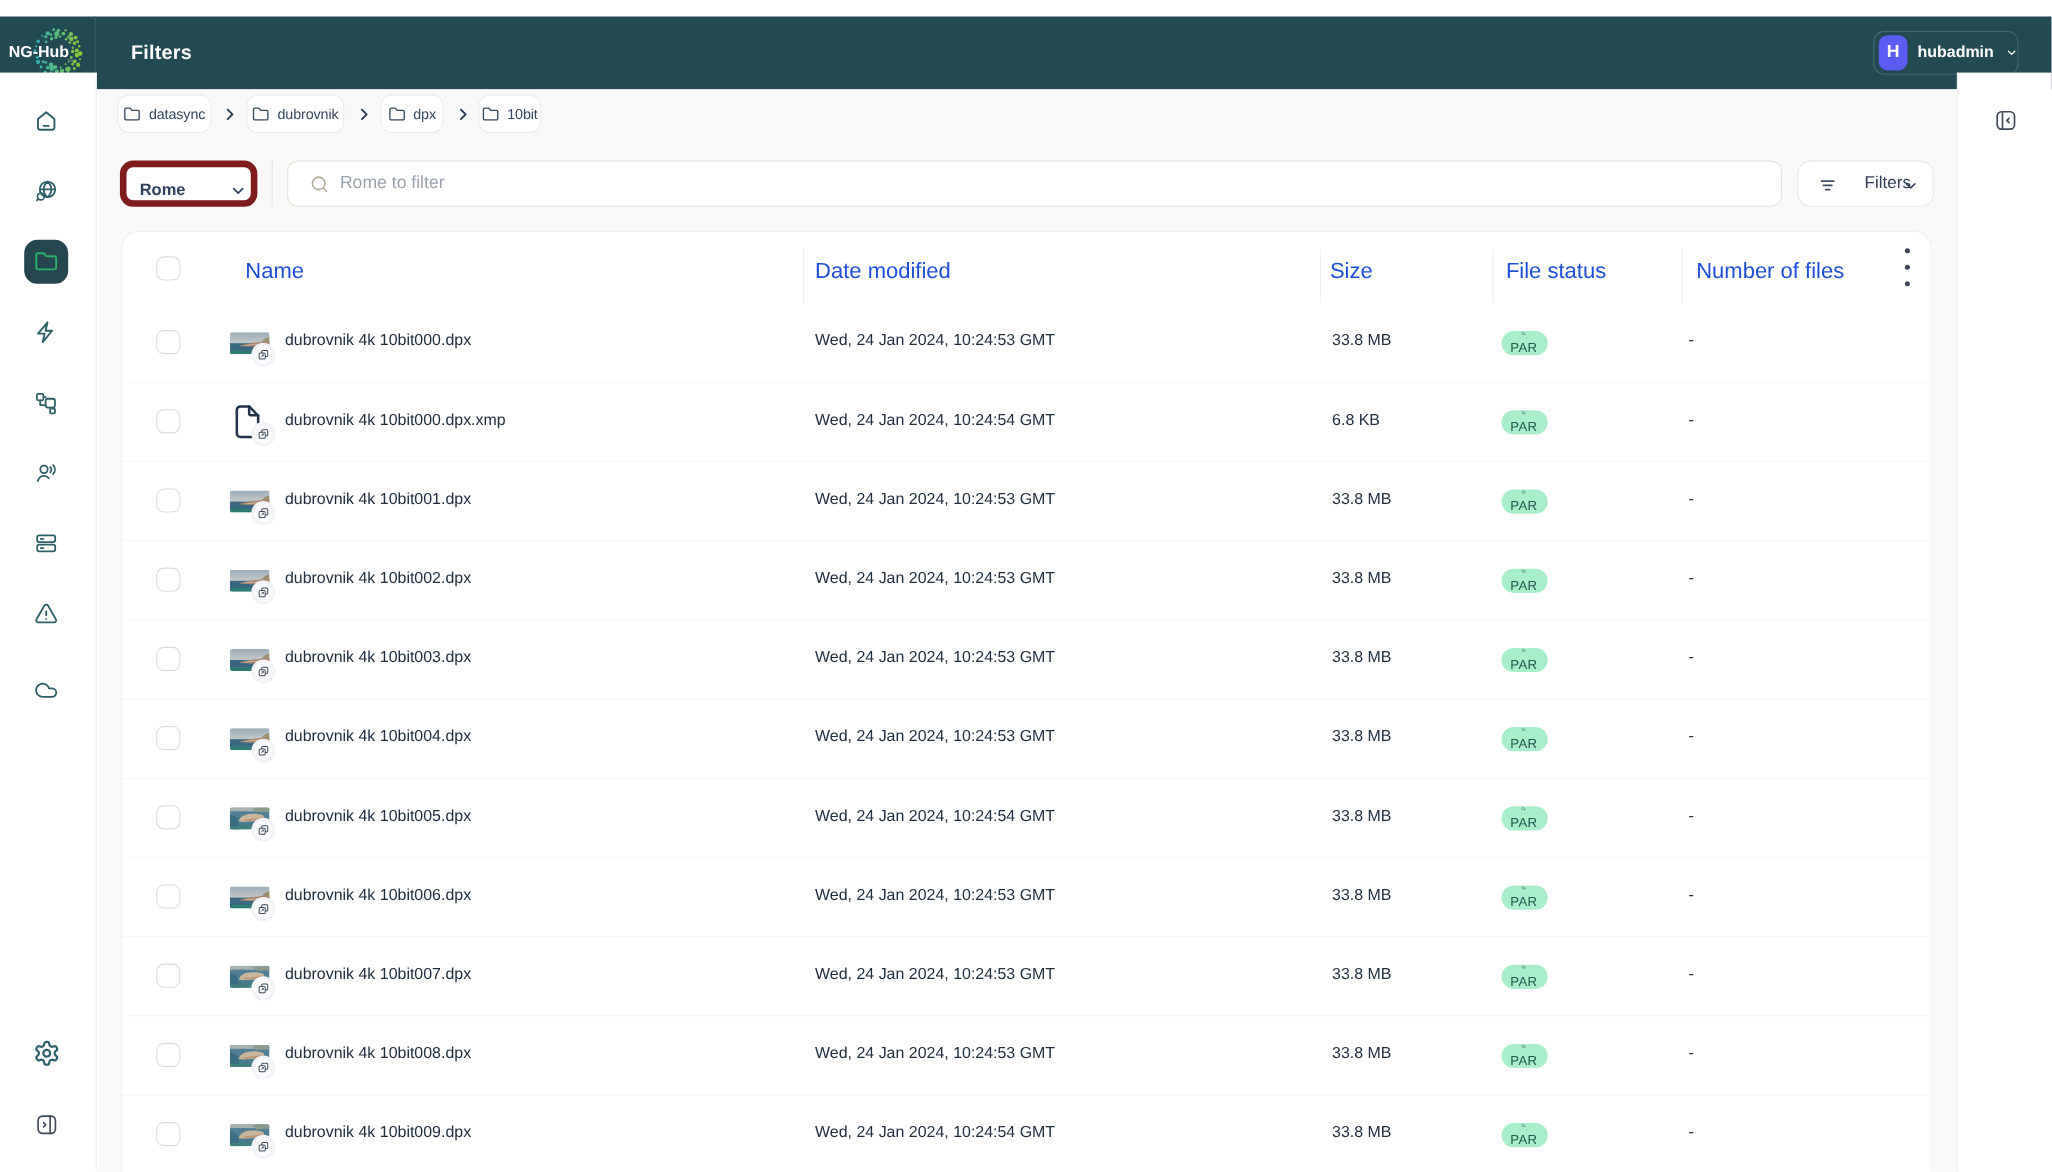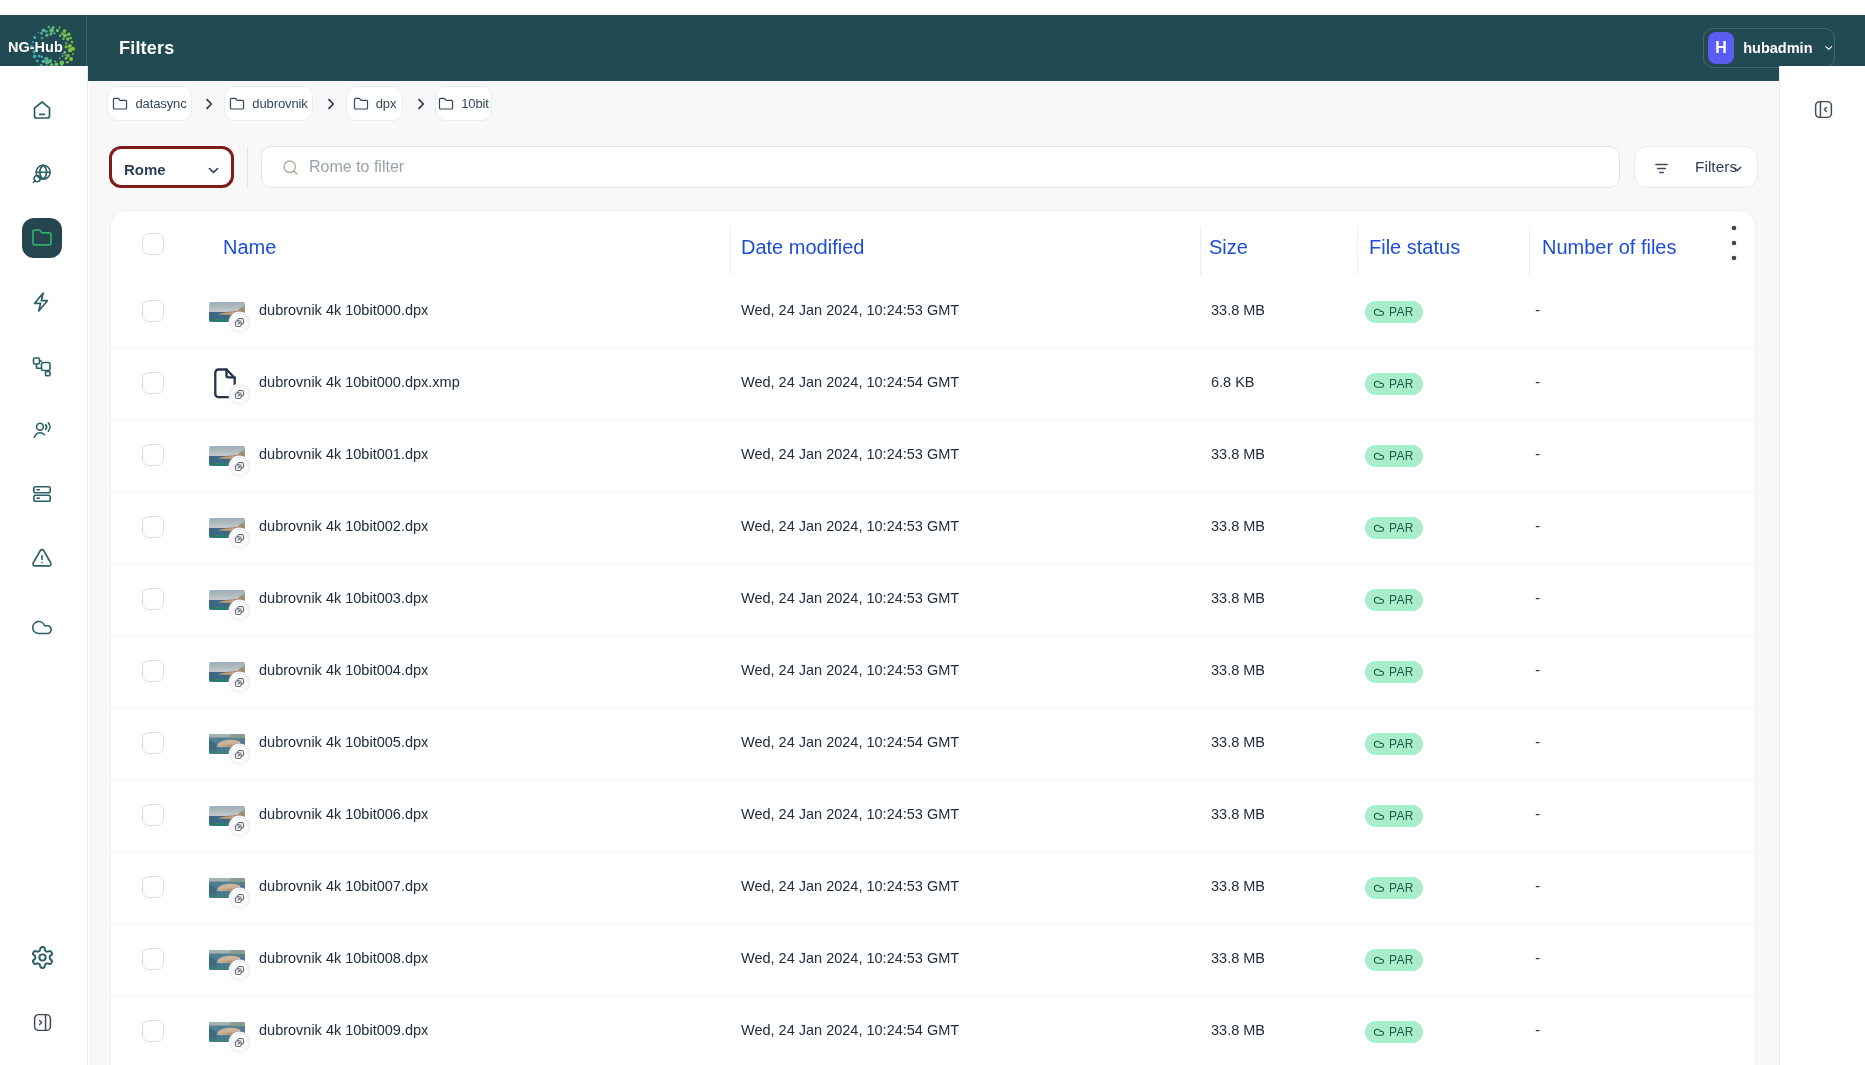--- a/index.html
+++ b/index.html
@@ -10,37 +10,37 @@
 .userchip{position:absolute;left:1703px;top:13px;width:132px;height:40px;border:1px solid #41686e;border-radius:10px;display:flex;align-items:center;}
 .avatar{width:32px;height:32px;margin-left:4px;border-radius:8px;background:#5a5cf2;color:#fff;font-size:16px;font-weight:700;display:flex;align-items:center;justify-content:center;}
 .uname{color:#fff;font-size:14.5px;font-weight:700;margin-left:9px;}
 .sidebar{position:absolute;left:0;top:66px;width:88px;height:999px;background:#fff;border-right:1px solid #ebebee;}
 .sicon{position:absolute;left:-2px;width:88px;display:flex;justify-content:center;}
 .sactive{position:absolute;left:22px;top:152px;width:40px;height:40px;background:#25464f;border-radius:12px;display:flex;align-items:center;justify-content:center;}
 .main{position:absolute;left:89px;top:66px;width:1690px;height:999px;background:#f8f8f8;}
 .rrail{position:absolute;left:1779px;top:66px;width:86px;height:999px;background:#fff;border-left:1px solid #ebebee;}
 .crumb{position:absolute;top:86px;height:35px;background:#fff;border:1px solid #ececec;border-radius:10px;display:flex;align-items:center;justify-content:center;gap:7px;color:#33465c;font-size:13px;letter-spacing:-.1px;}
 .csep{position:absolute;top:96px;width:16px;height:16px;}
-.rome{position:absolute;left:109px;top:146px;width:125px;height:42px;background:#fff;border:3px solid #7f1d1d;border-radius:12px;}
+.rome{position:absolute;left:109px;top:146px;width:125px;height:42px;background:#fff;border:6px solid #7f1d1d;border-radius:12px;}
 .rome span{position:absolute;left:12px;top:12px;font-size:15px;font-weight:700;color:#2e405e;}
 .vdiv{position:absolute;left:247px;top:146px;width:1px;height:42px;background:#e4e5e9;}
 .search{position:absolute;left:261px;top:146px;width:1359px;height:42px;background:#fff;border:1px solid #e6e3d8;border-radius:10px;}
 .search .ph{position:absolute;left:47px;top:11px;font-size:16px;color:#9aa2ad;}
 .filters{position:absolute;left:1634px;top:146px;width:124px;height:42px;background:#fff;border:1px solid #eae8e0;border-radius:12px;}
 .filters span{position:absolute;left:44px;top:11px;font-size:15.5px;font-weight:500;color:#2e3e55;margin-left:16px;}
 .card{position:absolute;left:110px;top:210px;width:1646px;height:900px;background:#fff;border-radius:16px 16px 0 0;border:1px solid #f0f0f1;border-bottom:none;}
 .hlabel{position:absolute;top:25px;font-size:20px;color:#1d4ed8;}
 .hsep{position:absolute;top:16px;width:1px;height:48px;background:#eceef0;}
 .cb{position:absolute;left:31px;width:22px;height:22px;border:1.5px solid #d7dce4;border-radius:7px;background:#fff;}
 .row{position:absolute;left:0;width:1646px;height:72px;}
 .fname{position:absolute;left:148px;top:27px;font-size:14.5px;color:#202e40;}
 .fdate{position:absolute;left:630px;top:27px;font-size:14.5px;color:#202e40;}
 .fsize{position:absolute;left:1100px;top:27px;font-size:14.5px;color:#202e40;}
 .fdash{position:absolute;left:1424px;top:26px;font-size:15px;color:#202e40;}
-.pill{position:absolute;left:1254px;top:26px;height:22px;background:#a9eecb;border-radius:11px;display:flex;align-items:center;padding:0 9px 0 8px;gap:4px;}
+.pill{position:absolute;left:1254px;top:26px;height:22px;background:#a9eecb;border-radius:11px;display:flex;align-items:center;padding:0 9px 0 8px;gap:4px;flex-direction:column;}
 .pill span{font-size:12px;font-weight:500;color:#24594e;letter-spacing:.3px;}
 .thumbwrap{position:absolute;left:98px;top:15px;width:42px;height:42px;}
 .badge{position:absolute;left:22px;top:24px;width:17px;height:17px;background:#fbfbfd;border-radius:50%;box-shadow:0 0 0 2.5px #f2f3f7;display:flex;align-items:center;justify-content:center;}
 </style>
 </head>
 <body>
 <div class="main"></div>
 <div class="topbar">
 <div class="logoarea">
 <svg width="87" height="66" viewBox="0 0 87 66">

